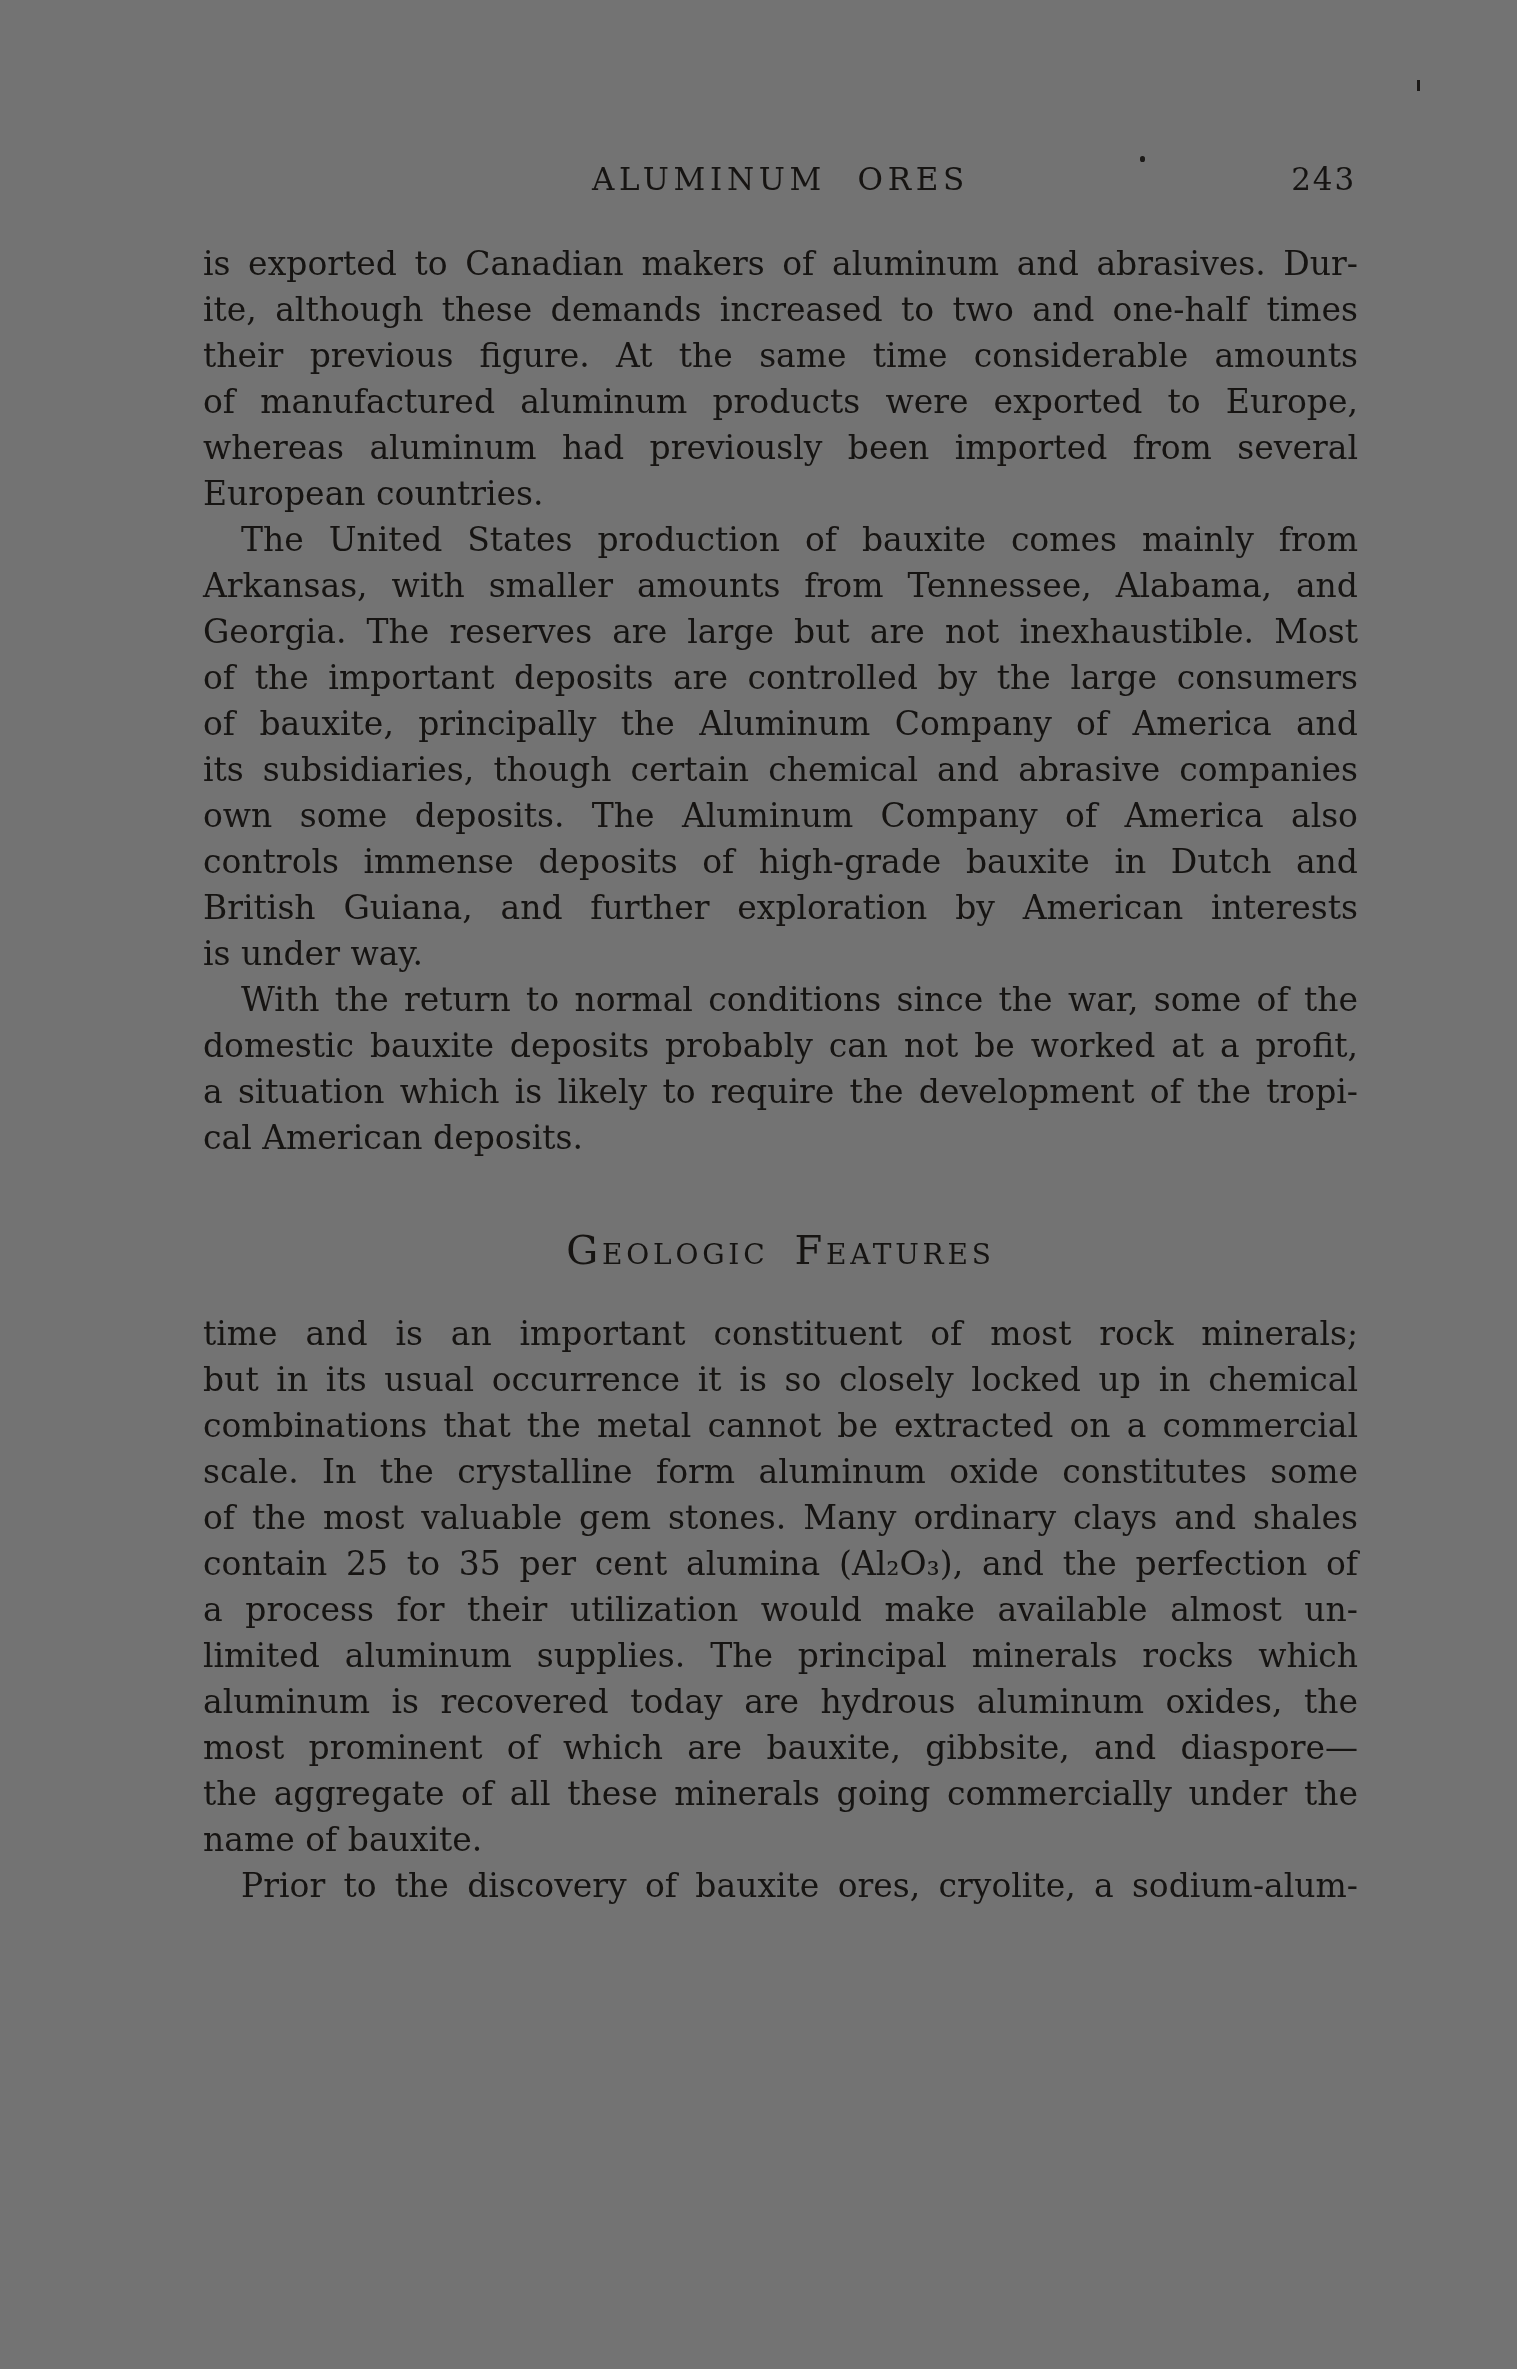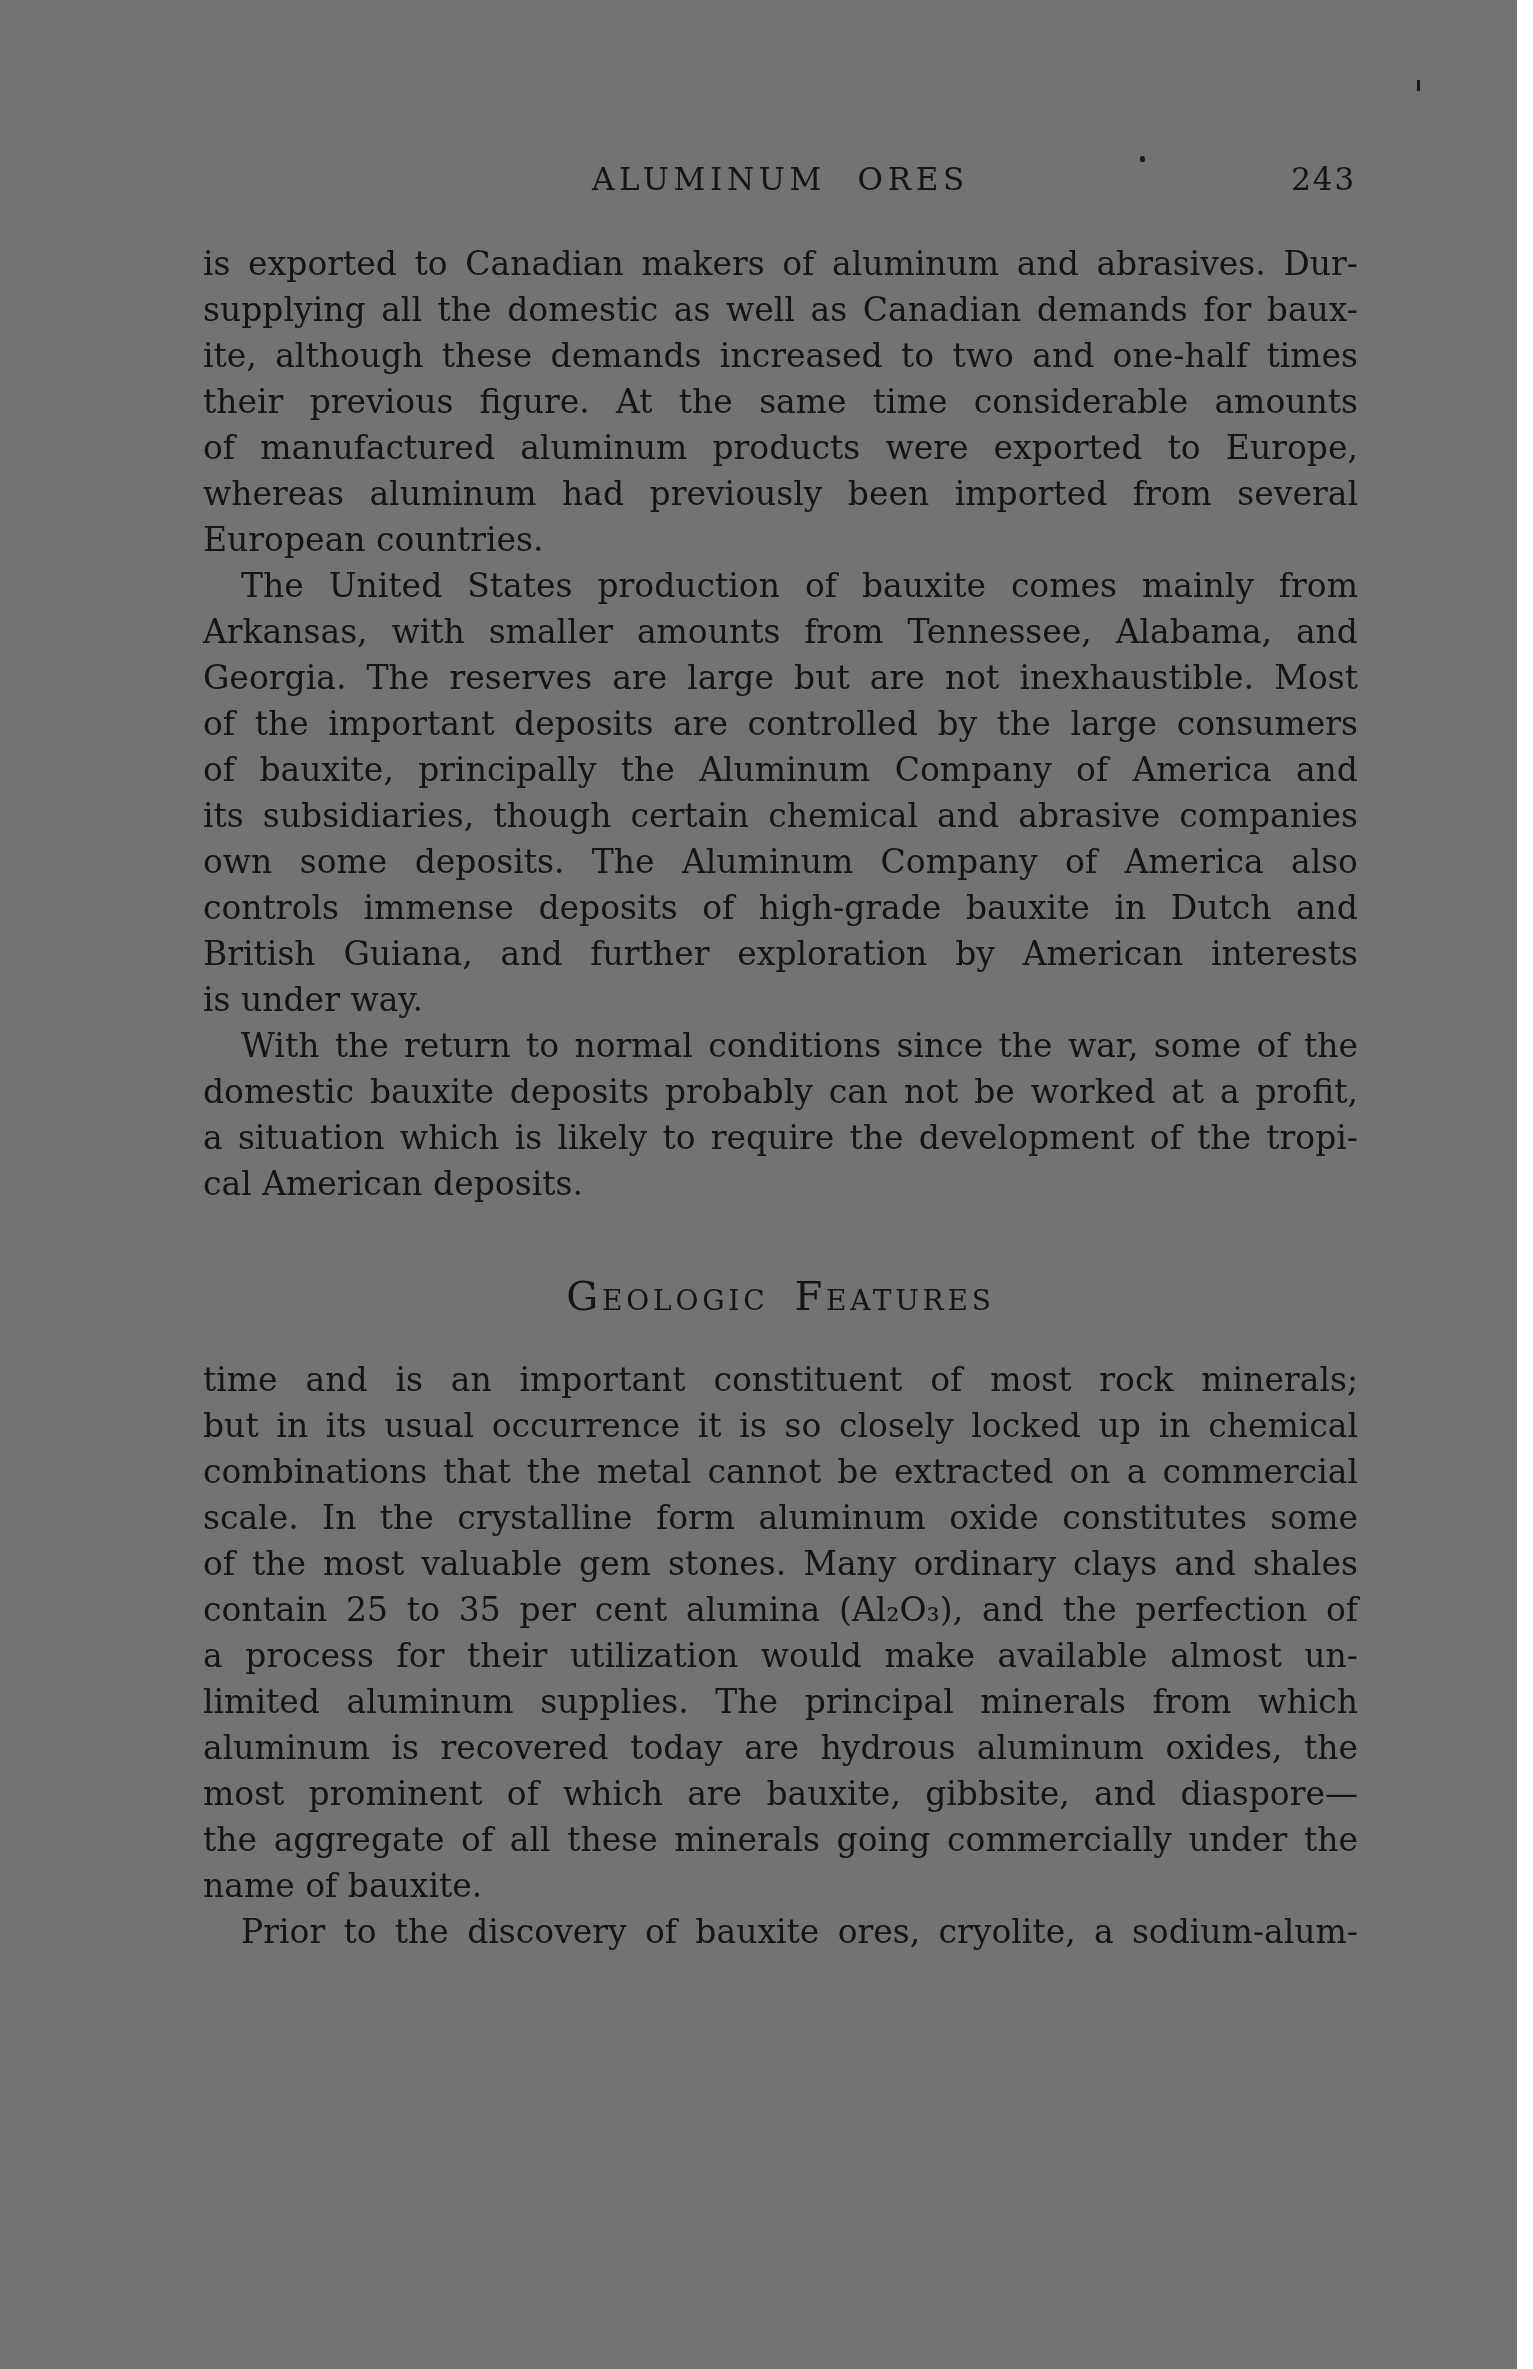--- a/index.html
+++ b/index.html
@@ -86,21 +86,20 @@
     <div class="running-title">ALUMINUM ORES</div>
     <div class="page-number">243</div>
   </div>
 
   <div class="speck-dot"></div>
   <div class="speck-tick"></div>
 
   <div class="content">
       <div class="paragraph">
         <div class="line">is exported to Canadian makers of aluminum and abrasives.  Dur-</div>
-        <div class="line">supplying all the domestic as well as Canadian demands for baux-</div>
         <div class="line">ite, although these demands increased to two and one-half times</div>
         <div class="line">their previous figure.  At the same time considerable amounts</div>
         <div class="line">of manufactured aluminum products were exported to Europe,</div>
         <div class="line">whereas aluminum had previously been imported from several</div>
         <div class="line last">European countries.</div>
       </div>
       <div class="paragraph">
         <div class="line indent">The United States production of bauxite comes mainly from</div>
         <div class="line">Arkansas, with smaller amounts from Tennessee, Alabama, and</div>
         <div class="line">Georgia.  The reserves are large but are not inexhaustible.  Most</div>
@@ -120,21 +119,21 @@
       </div>
       <div class="section-heading">Geologic Features</div>
       <div class="paragraph">
         <div class="line">time and is an important constituent of most rock minerals;</div>
         <div class="line">but in its usual occurrence it is so closely locked up in chemical</div>
         <div class="line">combinations that the metal cannot be extracted on a commercial</div>
         <div class="line">scale.  In the crystalline form aluminum oxide constitutes some</div>
         <div class="line">of the most valuable gem stones.  Many ordinary clays and shales</div>
         <div class="line">contain 25 to 35 per cent alumina (Al₂O₃), and the perfection of</div>
         <div class="line">a process for their utilization would make available almost un-</div>
-        <div class="line">limited aluminum supplies.  The principal minerals from which</div>
+        <div class="line">limited aluminum supplies.  The principal minerals rocks which</div>
         <div class="line">aluminum is recovered today are hydrous aluminum oxides, the</div>
         <div class="line">most prominent of which are bauxite, gibbsite, and diaspore—</div>
         <div class="line">the aggregate of all these minerals going commercially under the</div>
         <div class="line last">name of bauxite.</div>
       </div>
       <div class="paragraph">
         <div class="line indent">Prior to the discovery of bauxite ores, cryolite, a sodium-alum-</div>
       </div>
     </div>
 </div>

